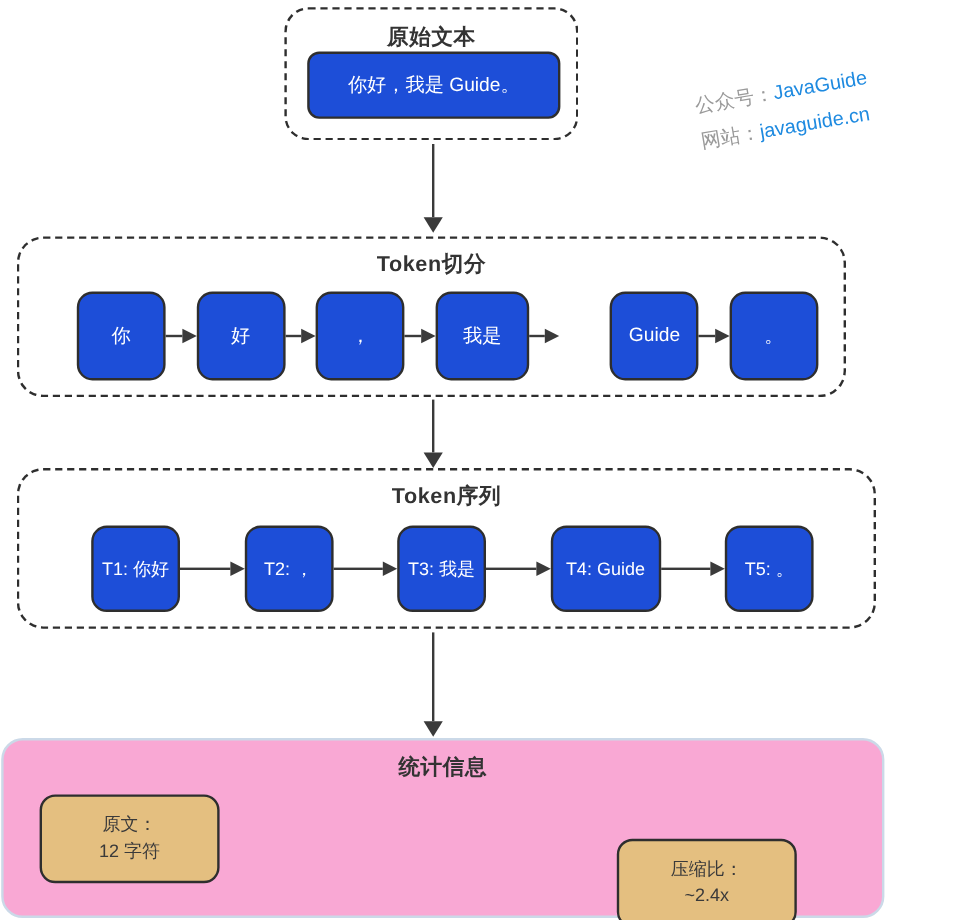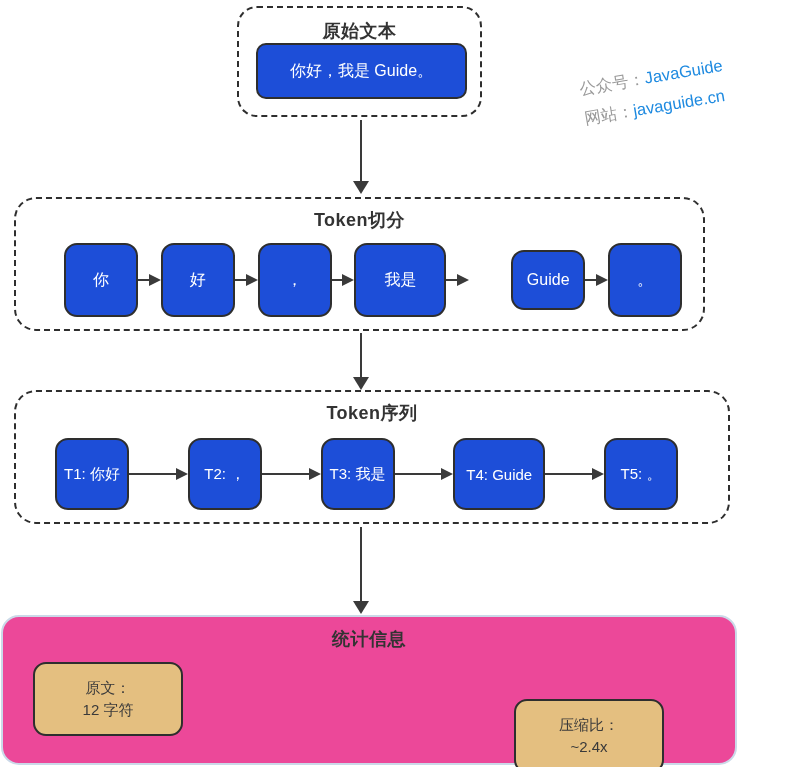--- a/index.html
+++ b/index.html
@@ -38,21 +38,21 @@
              border-bottom:6px solid transparent; border-left:12px solid #3a3a3a; }
 
   
   .v-arrow { position:absolute; width:16px; display:flex; flex-direction:column; align-items:center; }
   .v-line  { width:2px; flex:1; background:#3a3a3a; }
   .v-head  { width:0; height:0; border-left:8px solid transparent;
              border-right:8px solid transparent; border-top:13px solid #3a3a3a; }
 
   
   .stats-panel {
-    position:absolute; background:#ec4899; border:2px solid #cbd9e8;
+    position:absolute; background:#f9a8d4; border:2px solid #cbd9e8;
     border-radius:18px;
   }
   .stat-card {
     position:absolute; width:150px; height:74px; background:#e4bf80;
     border:2px solid #2e2e2e; border-radius:13px;
     display:flex; flex-direction:column; align-items:center; justify-content:center;
     font-size:15px; color:#3a3a3a; line-height:22px; text-align:center;
   }
 
   
@@ -99,42 +99,42 @@
       <div class="chip token" style="width:74px; height:74px;">好</div>
       <div class="h-arrow">
           <div class="h-line"></div>
           <div class="h-head"></div>
         </div>
       <div class="chip token" style="width:74px; height:74px;">，</div>
       <div class="h-arrow">
           <div class="h-line"></div>
           <div class="h-head"></div>
         </div>
-      <div class="chip token" style="width:92px; height:74px;">我是</div>
+      <div class="chip token" style="width:78px; height:74px;">我是</div>
       <div class="h-arrow">
           <div class="h-line"></div>
           <div class="h-head"></div>
         </div>
-      <div class="chip token" style="width:74px; height:60px;margin-left:42px;">Guide</div>
+      <div class="chip token" style="width:74px; height:74px;margin-left:42px;">Guide</div>
       <div class="h-arrow">
           <div class="h-line"></div>
           <div class="h-head"></div>
         </div>
       <div class="chip token" style="width:74px; height:74px;">。</div>
     </div>
   </div>
 
   <div class="v-arrow" style="left:353px; top:333px; height:57px;">
     <div class="v-line"></div>
     <div class="v-head"></div>
   </div>
 
   <div class="dashed-box" style="left:14px; top:390px; width:716px; height:134px;">
     <div class="section-title" style="top:9px;">Token序列</div>
-    <div class="token-row" style="left:39px; right:50px; top:46px; height:72px; font-size:15px;">
+    <div class="token-row" style="left:60px; right:50px; top:46px; height:72px; font-size:15px;">
       <div class="chip token" style="width:74px; height:72px; font-size:15px;">T1: 你好</div>
       <div class="h-arrow">
           <div class="h-line"></div>
           <div class="h-head"></div>
         </div>
       <div class="chip token" style="width:74px; height:72px; font-size:15px;">T2: ，</div>
       <div class="h-arrow">
           <div class="h-line"></div>
           <div class="h-head"></div>
         </div>

